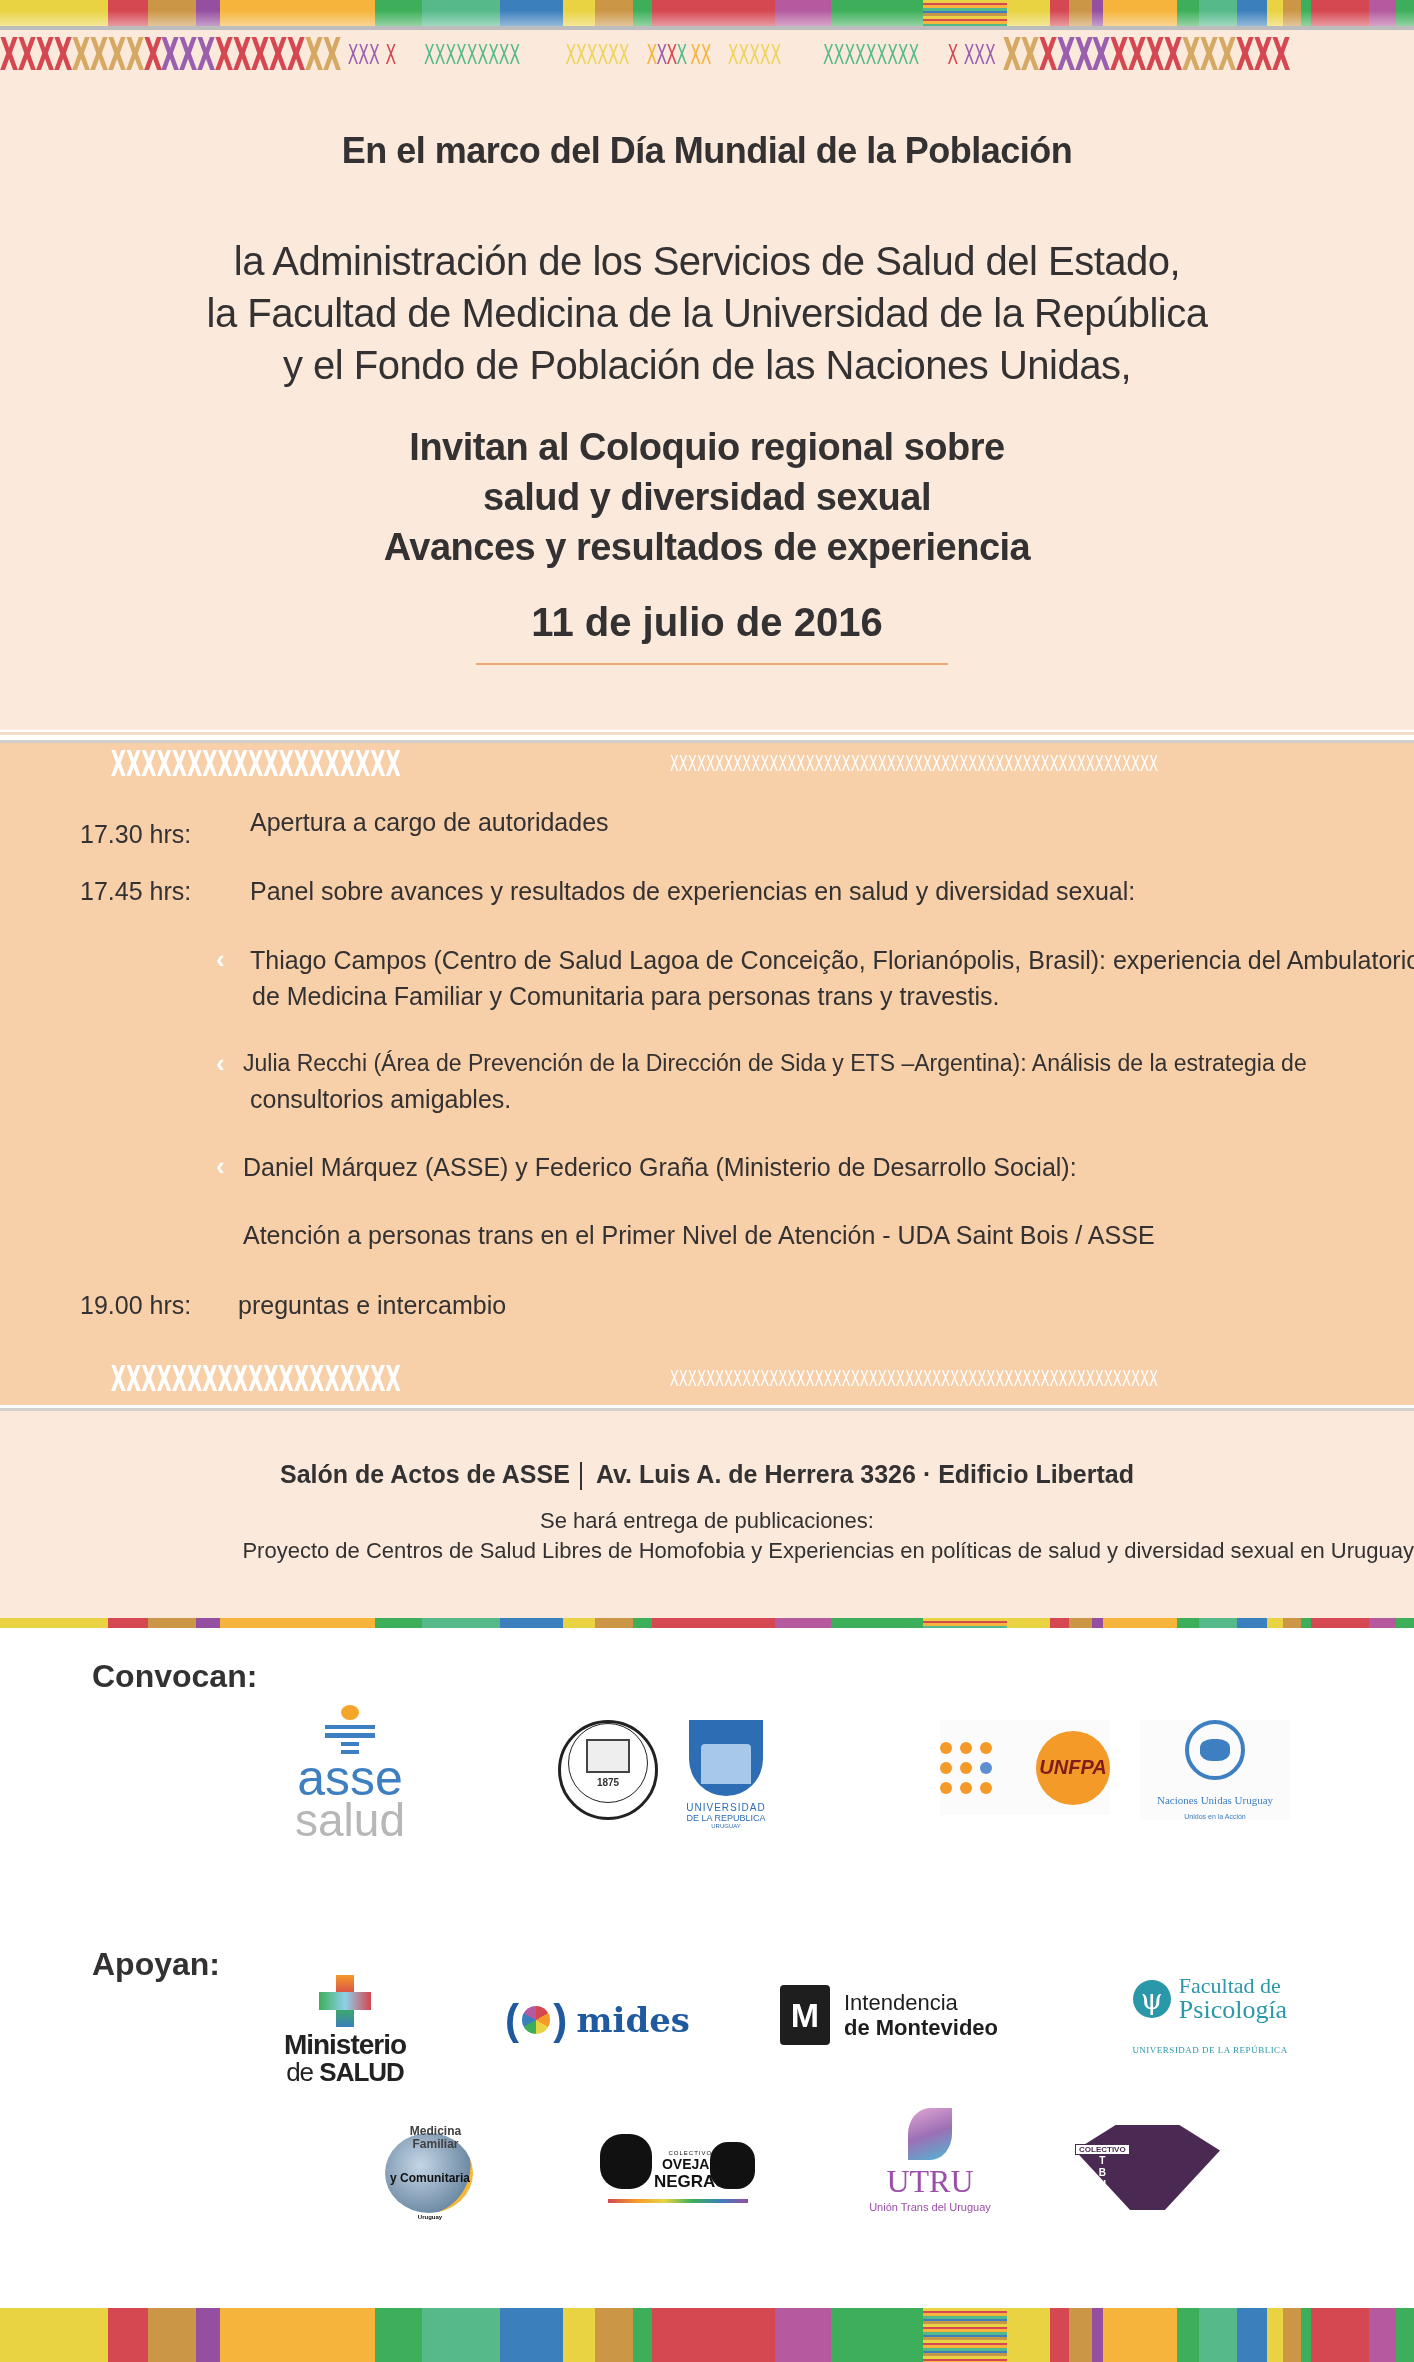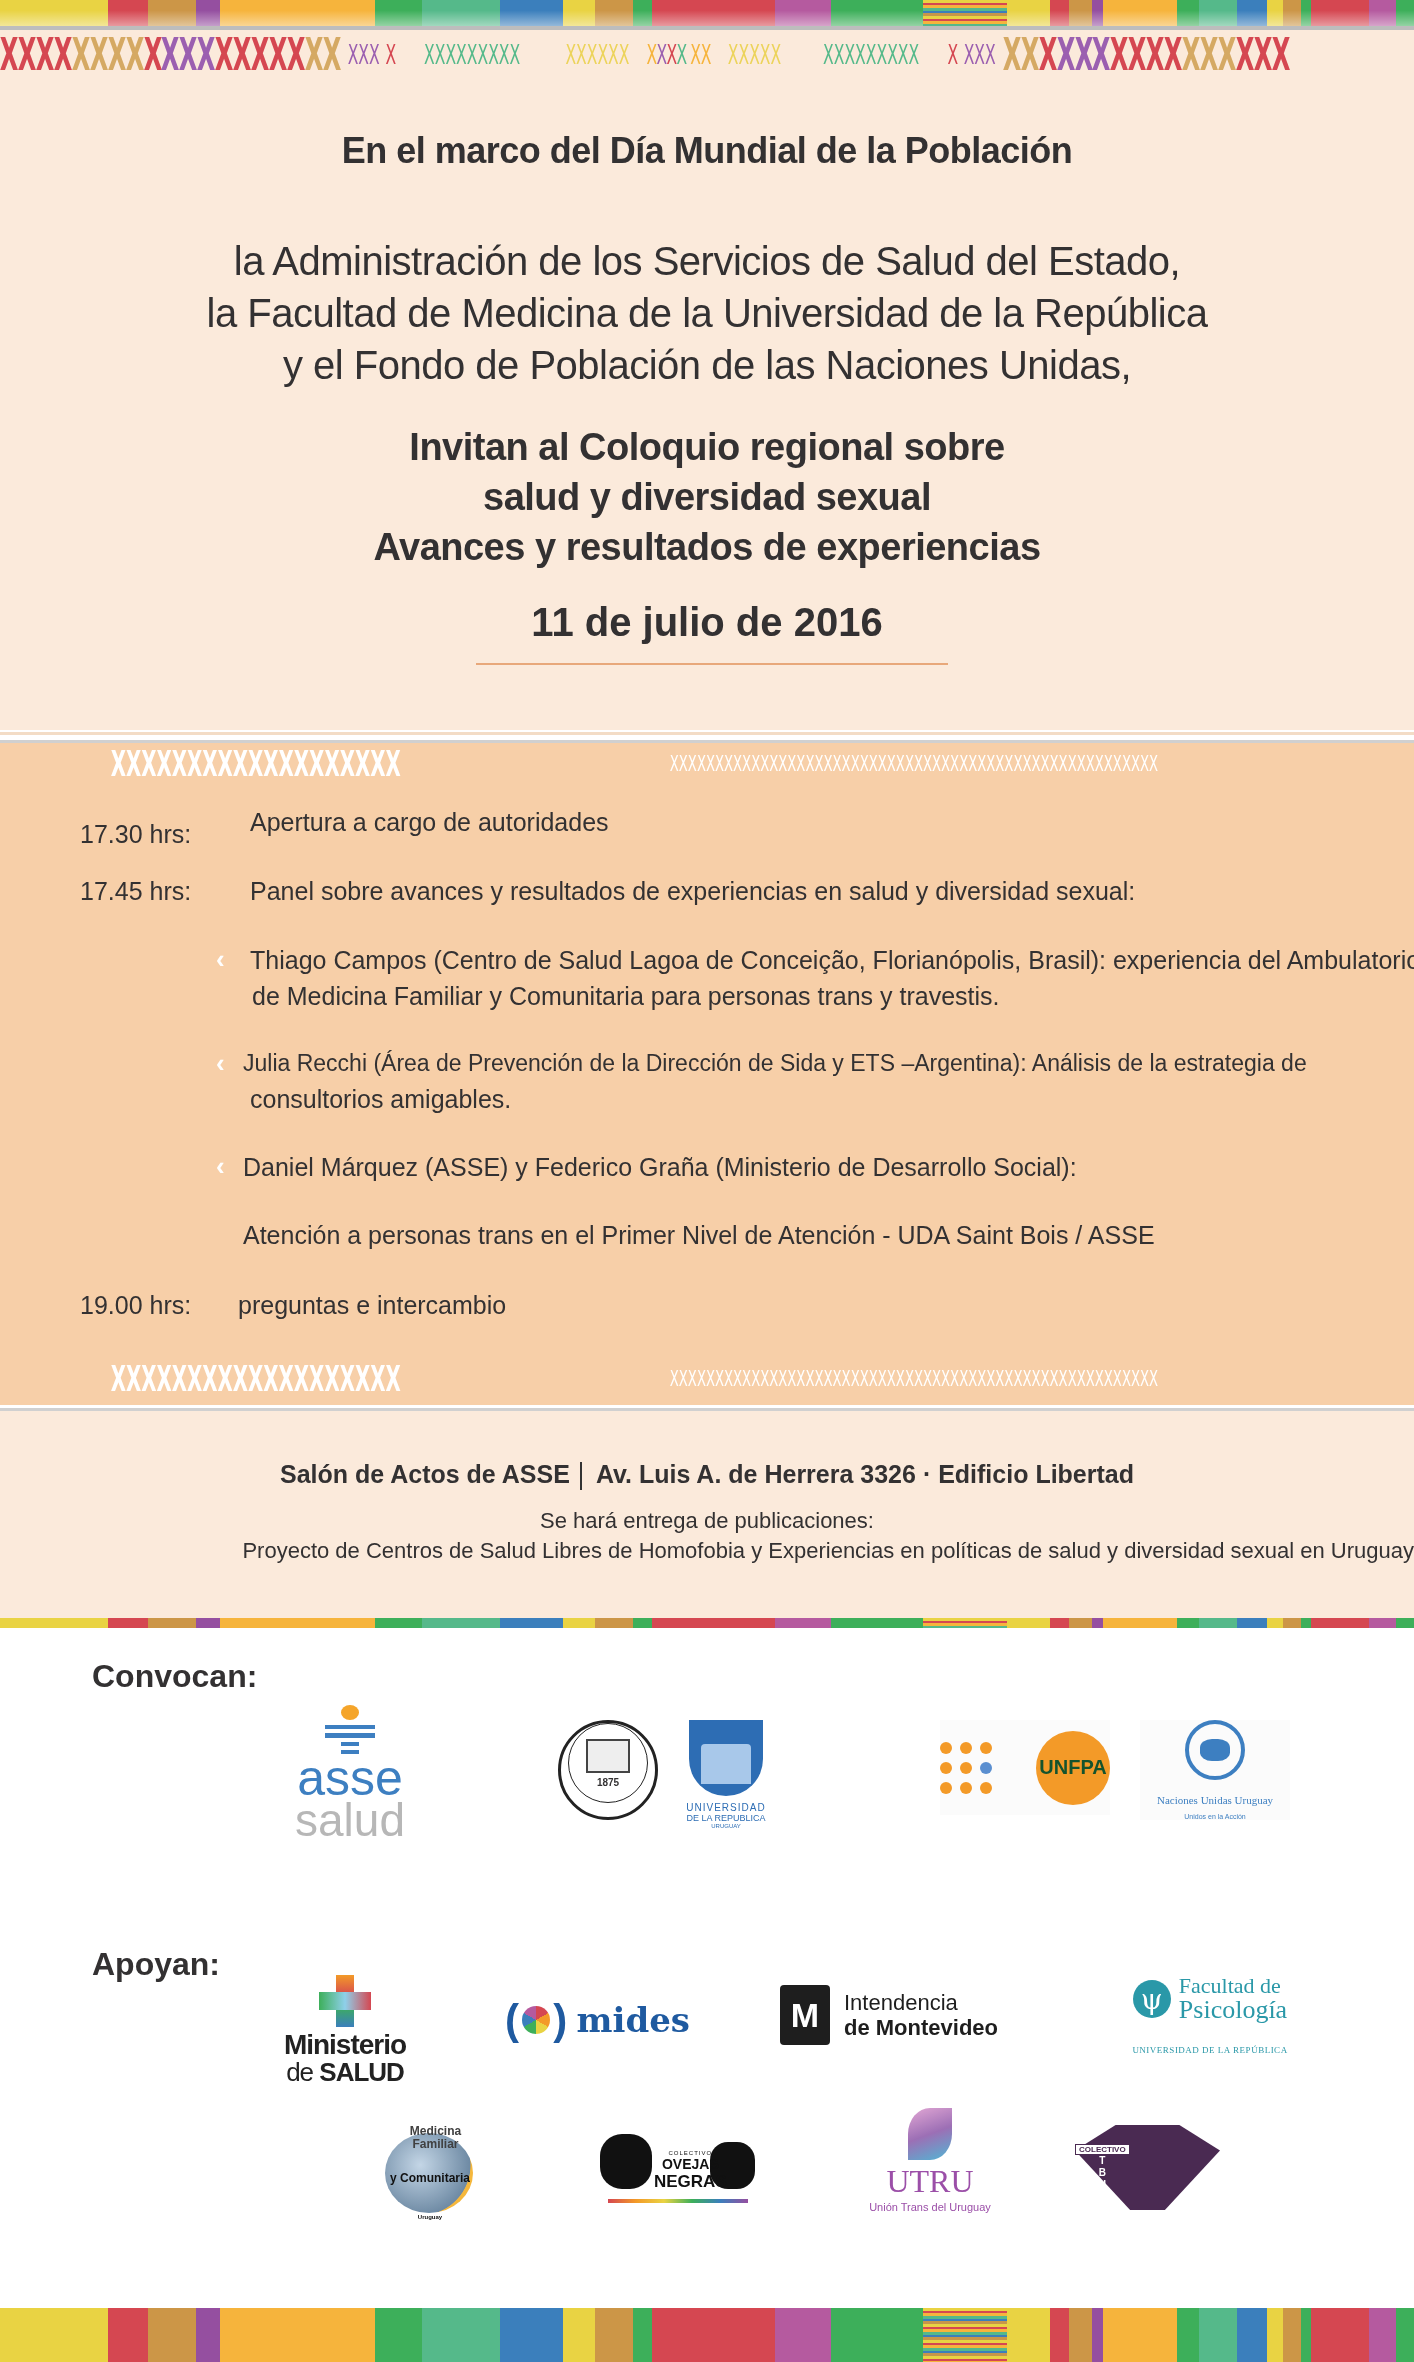--- a/index.html
+++ b/index.html
@@ -142,21 +142,21 @@
 
 <div class="center-text h-orgs">
   <div>la Administración de los Servicios de Salud del Estado,</div>
   <div>la Facultad de Medicina de la Universidad de la República</div>
   <div>y el Fondo de Población de las Naciones Unidas,</div>
 </div>
 
 <div class="center-text h-title">
   <div>Invitan al Coloquio regional sobre</div>
   <div>salud y diversidad sexual</div>
-  <div>Avances y resultados de experiencias</div>
+  <div>Avances y resultados de experiencia</div>
 </div>
 
 <div class="center-text h-date">11 de julio de 2016</div>
 <div class="date-underline"></div>
 
 <div class="divline"></div>
 
 <div class="section-peach"></div>
 
 <div class="xrow" style="top:743px;height:42px;color:#ffffff;">
@@ -264,21 +264,21 @@
     <span style="width:12px;height:12px;border-radius:50%;background:#f39a28;"></span>
       <span style="width:12px;height:12px;border-radius:50%;background:#f39a28;"></span>
       <span style="width:12px;height:12px;border-radius:50%;background:#f39a28;"></span>
     <span style="width:12px;height:12px;border-radius:50%;background:#f39a28;"></span>
       <span style="width:12px;height:12px;border-radius:50%;background:#f39a28;"></span>
       <span style="width:12px;height:12px;border-radius:50%;background:#5b8fd0;"></span>
     <span style="width:12px;height:12px;border-radius:50%;background:#f39a28;"></span>
       <span style="width:12px;height:12px;border-radius:50%;background:#f39a28;"></span>
       <span style="width:12px;height:12px;border-radius:50%;background:#f39a28;"></span>
   </div>
-  <div style="width:74px;height:74px;border-radius:50%;background:#f39a28;display:flex;align-items:center;justify-content:center;color:#14532d;font-weight:bold;font-size:20px;">UNFPA</div>
+  <div style="width:74px;height:74px;border-radius:50%;background:#f39a28;display:flex;align-items:center;justify-content:center;color:#7f1d1d;font-weight:bold;font-size:20px;font-style:italic;">UNFPA</div>
 </div>
 
 <div class="logo" style="left:1140px;top:1720px;width:150px;height:100px;flex-direction:column;background:#fbfbfb;">
   <div style="width:60px;height:60px;border-radius:50%;border:4px solid #3d7fc1;display:flex;align-items:center;justify-content:center;">
     <div style="width:30px;height:22px;background:#3d7fc1;border-radius:40%;"></div>
   </div>
   <div style="font-family:'Liberation Serif',serif;font-size:11px;color:#3d7fc1;margin-top:6px;">Naciones Unidas Uruguay</div>
   <div style="font-size:7px;color:#3d7fc1;">Unidos en la Acción</div>
 </div>
 

